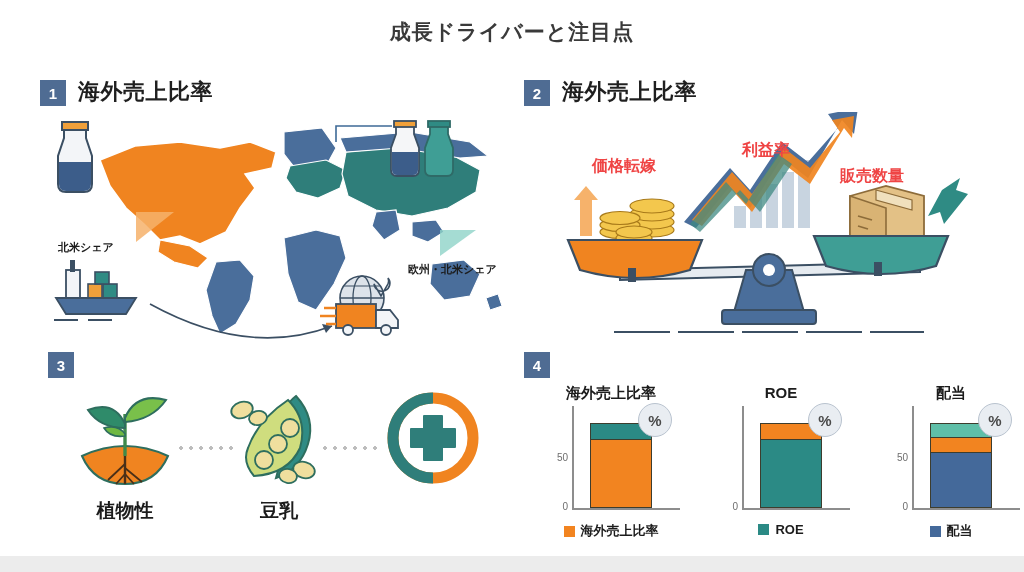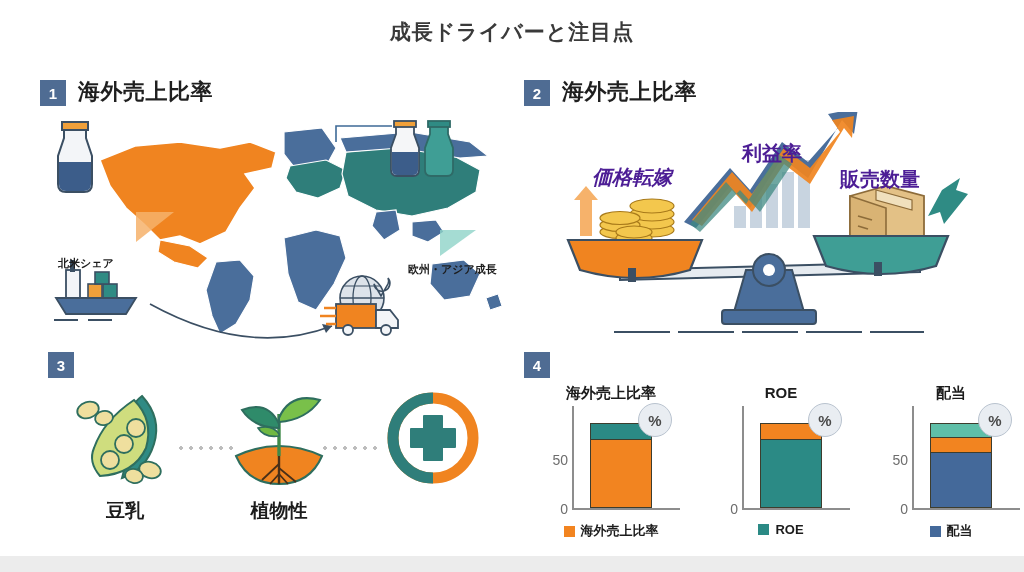--- a/index.html
+++ b/index.html
@@ -50,29 +50,29 @@
     font-size:22px;font-weight:bold;color:#1f1f1f;
     letter-spacing:0.5px;white-space:nowrap;
   }
 
   
   .map-area{position:absolute;left:0;top:34px;width:470px;height:228px;}
   .map-label{
     position:absolute;
     font-size:11px;font-weight:bold;color:#1c1c1c;white-space:nowrap;
   }
-  .lbl-na{left:18px;top:144px;}
+  .lbl-na{left:18px;top:128px;}
   .lbl-ea{left:368px;top:150px;}
 
   
   .bal-area{position:absolute;left:0;top:34px;width:490px;height:228px;}
   .bal-label{
-    position:absolute;font-size:20px;font-weight:bold;color:#4c1d95;white-space:nowrap;
-  }
-  .lbl-price{left:68px;top:52px;font-style:italic;}
+    position:absolute;font-size:16px;font-weight:bold;color:#ef4444;white-space:nowrap;
+  }
+  .lbl-price{left:68px;top:44px;}
   .lbl-margin{left:218px;top:28px;}
   .lbl-qty{left:316px;top:54px;}
 
   
   .cat-row{
     position:absolute;left:0;top:40px;width:462px;height:160px;
     display:flex;align-items:flex-start;justify-content:space-around;
   }
   .cat-item{width:120px;text-align:center;}
   .cat-name{
@@ -94,21 +94,21 @@
   }
   .kpi{position:relative;width:150px;height:168px;}
   .kpi-title{
     text-align:center;font-size:15px;font-weight:bold;color:#1c1c1c;
     height:22px;line-height:22px;white-space:nowrap;
   }
   .plot{position:absolute;left:0;top:24px;width:150px;height:110px;}
   .axis-v{position:absolute;left:36px;top:0;width:2px;height:104px;background:#8d8d8d;}
   .axis-h{position:absolute;left:36px;top:102px;width:108px;height:2px;background:#8d8d8d;}
   .tick{
-    position:absolute;right:0;font-size:14px;color:#6d6d6d;
+    position:absolute;right:0;font-size:10px;color:#6d6d6d;
     width:30px;text-align:right;
   }
   .tick0{left:2px;top:95px;}
   .tick50{left:2px;top:46px;}
   .bar{
     position:absolute;bottom:8px;
     width:62px;
     display:flex;flex-direction:column;justify-content:flex-end;
     border:1.5px solid #3d3d2e;
     box-sizing:border-box;
@@ -212,21 +212,21 @@
           <path d="M336 198 L350 198 L358 208 L358 216 L336 216 Z" fill="#f3f5f8" stroke="#3b4f63" stroke-width="1.8"></path>
           <circle cx="308" cy="218" r="5" fill="#f3f5f8" stroke="#3b4f63" stroke-width="1.8"></circle>
           <circle cx="346" cy="218" r="5" fill="#f3f5f8" stroke="#3b4f63" stroke-width="1.8"></circle>
           <line x1="284" y1="196" x2="296" y2="196" stroke="#f08420" stroke-width="2.5"></line>
           <line x1="280" y1="204" x2="296" y2="204" stroke="#f08420" stroke-width="2.5"></line>
           <line x1="286" y1="212" x2="296" y2="212" stroke="#f08420" stroke-width="2.5"></line>
         </g>
       </svg>
 
       <div class="map-label lbl-na">北米シェア</div>
-      <div class="map-label lbl-ea">欧州・アジア成長</div>
+      <div class="map-label lbl-ea">欧州・北米シェア</div>
     </div>
   </div>
 
   <div class="quad q2">
     <div class="head">
       <div class="badge">2</div>
       <div class="head-label">海外売上比率</div>
     </div>
 
     <div class="bal-area">
@@ -292,51 +292,51 @@
 
   <div class="quad q3">
     <div class="head">
       <div class="badge">3</div>
     </div>
 
     <div class="dots dots-1"></div>
     <div class="dots dots-2"></div>
 
     <div class="cat-row">
+
+      <div class="cat-item">
+        <svg width="110" height="100" viewBox="0 0 110 100">
+          <path d="M12 66 Q55 46 98 66 Q86 94 55 94 Q24 94 12 66 Z" fill="#f08420" stroke="#2e6e5e" stroke-width="2"></path>
+          <path d="M55 66 L55 94" stroke="#4a3018" stroke-width="2.4" fill="none"></path>
+          <path d="M55 74 L38 90 M55 78 L72 92 M55 84 L46 94 M55 84 L64 94" stroke="#4a3018" stroke-width="1.8" fill="none"></path>
+          <path d="M55 66 L55 24" stroke="#3f8a4a" stroke-width="3.4" fill="none"></path>
+          <path d="M55 38 Q30 38 18 20 Q44 10 55 34 Z" fill="#2f8b6a" stroke="#2e6e5e" stroke-width="2"></path>
+          <path d="M55 32 Q82 30 96 10 Q66 2 55 28 Z" fill="#79c04a" stroke="#2e6e5e" stroke-width="2"></path>
+          <path d="M55 46 Q40 48 34 38 Q48 34 55 44 Z" fill="#6fb842" stroke="#2e6e5e" stroke-width="1.6"></path>
+        </svg>
+        <div class="cat-name">植物性</div>
+      </div>
 
       <div class="cat-item">
         <svg width="110" height="100" viewBox="0 0 110 100">
           <path d="M72 6 Q92 28 84 54 Q76 80 52 88 Q60 62 58 40 Q56 18 72 6 Z" fill="#2f8b84" stroke="#2e6e5e" stroke-width="2"></path>
           <path d="M64 10 Q84 30 76 58 Q64 84 30 86 Q18 72 24 58 Q34 30 64 10 Z" fill="#cfdd7e" stroke="#2e6e5e" stroke-width="2"></path>
           <circle cx="40" cy="70" r="9" fill="#efdf9e" stroke="#2e6e5e" stroke-width="1.8"></circle>
           <circle cx="54" cy="54" r="9" fill="#efdf9e" stroke="#2e6e5e" stroke-width="1.8"></circle>
           <circle cx="66" cy="38" r="9" fill="#efdf9e" stroke="#2e6e5e" stroke-width="1.8"></circle>
           <ellipse cx="18" cy="20" rx="11" ry="8" fill="#efdf9e" stroke="#2e6e5e" stroke-width="1.8" transform="rotate(-18 18 20)"></ellipse>
           <ellipse cx="34" cy="28" rx="9" ry="7" fill="#efdf9e" stroke="#2e6e5e" stroke-width="1.8" transform="rotate(-12 34 28)"></ellipse>
           <ellipse cx="80" cy="80" rx="11" ry="8" fill="#efdf9e" stroke="#2e6e5e" stroke-width="1.8" transform="rotate(16 80 80)"></ellipse>
           <ellipse cx="64" cy="86" rx="9" ry="7" fill="#efdf9e" stroke="#2e6e5e" stroke-width="1.8" transform="rotate(10 64 86)"></ellipse>
         </svg>
         <div class="cat-name">豆乳</div>
       </div>
 
       <div class="cat-item">
         <svg width="110" height="100" viewBox="0 0 110 100">
-          <path d="M12 66 Q55 46 98 66 Q86 94 55 94 Q24 94 12 66 Z" fill="#f08420" stroke="#2e6e5e" stroke-width="2"></path>
-          <path d="M55 66 L55 94" stroke="#4a3018" stroke-width="2.4" fill="none"></path>
-          <path d="M55 74 L38 90 M55 78 L72 92 M55 84 L46 94 M55 84 L64 94" stroke="#4a3018" stroke-width="1.8" fill="none"></path>
-          <path d="M55 66 L55 24" stroke="#3f8a4a" stroke-width="3.4" fill="none"></path>
-          <path d="M55 38 Q30 38 18 20 Q44 10 55 34 Z" fill="#2f8b6a" stroke="#2e6e5e" stroke-width="2"></path>
-          <path d="M55 32 Q82 30 96 10 Q66 2 55 28 Z" fill="#79c04a" stroke="#2e6e5e" stroke-width="2"></path>
-          <path d="M55 46 Q40 48 34 38 Q48 34 55 44 Z" fill="#6fb842" stroke="#2e6e5e" stroke-width="1.6"></path>
-        </svg>
-        <div class="cat-name">植物性</div>
-      </div>
-
-      <div class="cat-item">
-        <svg width="110" height="100" viewBox="0 0 110 100">
           <path d="M55 8 A40 40 0 0 0 55 88 A40 40 0 0 0 55 8 Z" fill="none" stroke="#f08420" stroke-width="11"></path>
           <path d="M55 8 A40 40 0 0 0 55 88" fill="none" stroke="#2f7e7a" stroke-width="11"></path>
           <circle cx="55" cy="48" r="30" fill="#ffffff"></circle>
           <path d="M46 26 L64 26 L64 39 L77 39 L77 57 L64 57 L64 70 L46 70 L46 57 L33 57 L33 39 L46 39 Z" fill="#2f7e7a" stroke="#2f7e7a" stroke-width="2" stroke-linejoin="round"></path>
         </svg>
       </div>
 
     </div>
   </div>
 

